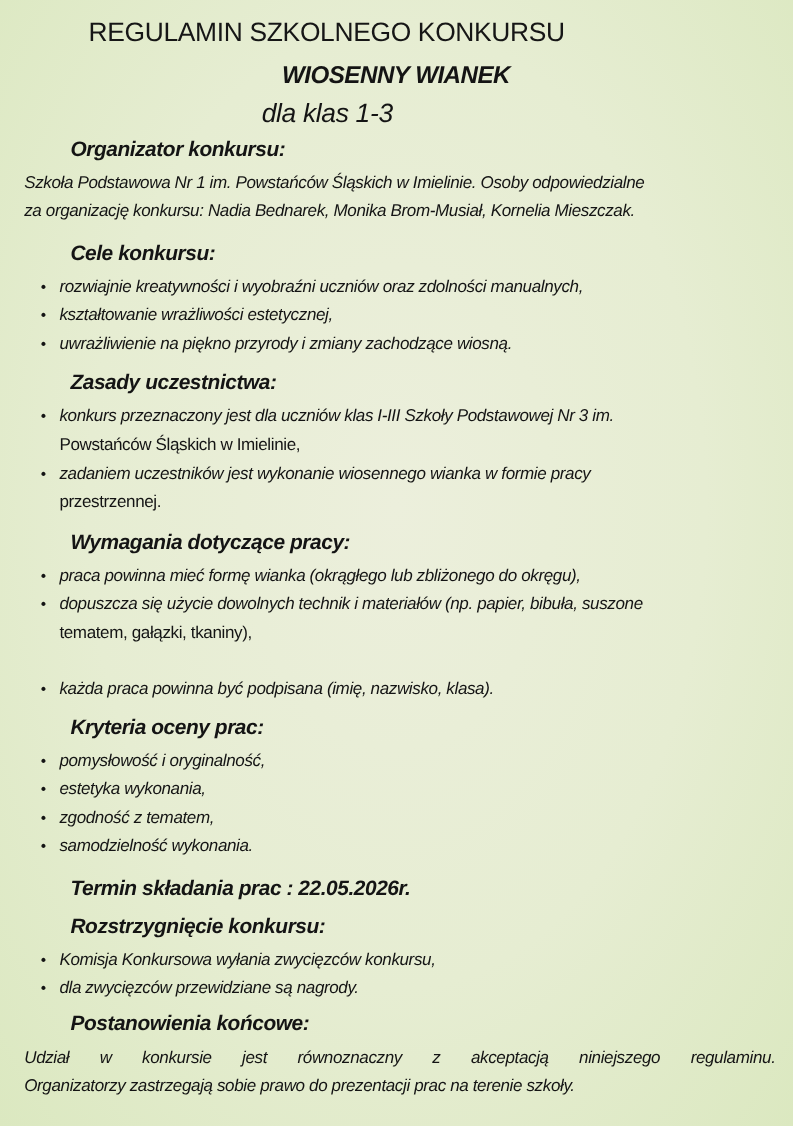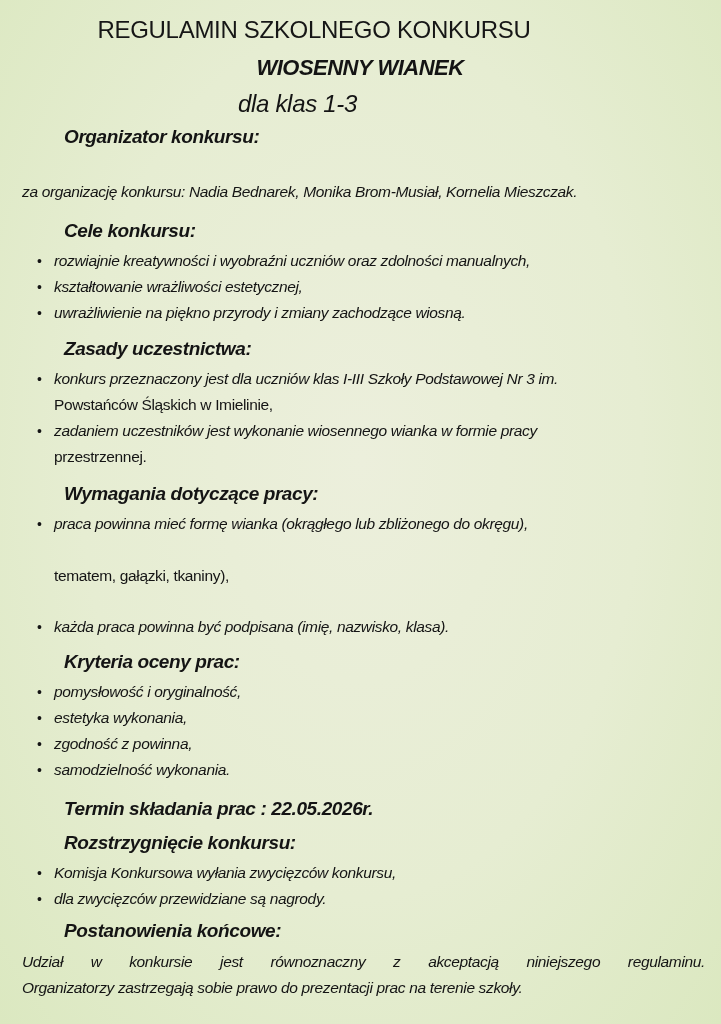--- a/index.html
+++ b/index.html
@@ -5,21 +5,21 @@
     html, body { margin: 0; padding: 0; }
     body {
       width: 721px; height: 1024px; overflow: hidden;
       background: radial-gradient(ellipse at 50% 45%, #ecefdc 0%, #e6edd2 55%, #dbe8c0 100%);
       font-family: "Liberation Sans", "DejaVu Sans", sans-serif;
       color: #141414;
       position: relative;
     }
     .page { position: absolute; left: 0; top: 0; width: 721px; height: 1024px; }
     .title1 {
-      position: absolute; top: 16px; left: 17px; width: 594px; text-align: center;
+      position: absolute; top: 16px; left: 0; width: 594px; text-align: center;
       font-size: 24px; letter-spacing: -0.3px; color: #161616;
     }
     .title2 {
       position: absolute; top: 55px; left: 0; width: 720px; text-align: center;
       font-size: 22px; font-weight: bold; font-style: italic; letter-spacing: -0.5px;
     }
     .title3 {
       position: absolute; top: 90px; left: 0; width: 595px; text-align: center;
       font-size: 24px; font-style: italic; letter-spacing: -0.3px;
     }
@@ -43,42 +43,44 @@
 </head>
 <body>
 
 <div class="page">
 
   <div class="title1">REGULAMIN SZKOLNEGO KONKURSU</div>
   <div class="title2">WIOSENNY WIANEK</div>
   <div class="title3">dla klas 1-3</div>
 
   <div class="h" style="top:126px">Organizator konkursu:</div>
+  <div class="p" style="top:154px">Szkoła Podstawowa Nr 1 im. Powstańców Śląskich w Imielinie. Osoby odpowiedzialne</div>
   <div class="p" style="top:179px">za organizację konkursu: Nadia Bednarek, Monika Brom-Musiał, Kornelia Mieszczak.</div>
 
   <div class="h" style="top:220px">Cele konkursu:</div>
   <div class="li" style="top:248px"><span class="bullet">•</span><span>rozwiajnie kreatywności i wyobraźni uczniów oraz zdolności manualnych,</span></div>
   <div class="li" style="top:274px"><span class="bullet">•</span><span>kształtowanie wrażliwości estetycznej,</span></div>
   <div class="li" style="top:300px"><span class="bullet">•</span><span>uwrażliwienie na piękno przyrody i zmiany zachodzące wiosną.</span></div>
 
   <div class="h" style="top:338px">Zasady uczestnictwa:</div>
   <div class="li" style="top:366px"><span class="bullet">•</span><span>konkurs przeznaczony jest dla uczniów klas I-III Szkoły Podstawowej Nr 3 im.</span></div>
   <div class="cont" style="top:392px">Powstańców Śląskich w Imielinie,</div>
   <div class="li" style="top:418px"><span class="bullet">•</span><span>zadaniem uczestników jest wykonanie wiosennego wianka w formie pracy</span></div>
   <div class="cont" style="top:444px">przestrzennej.</div>
 
   <div class="h" style="top:483px">Wymagania dotyczące pracy:</div>
   <div class="li" style="top:511px"><span class="bullet">•</span><span>praca powinna mieć formę wianka (okrągłego lub zbliżonego do okręgu),</span></div>
+  <div class="li" style="top:537px"><span class="bullet">•</span><span>dopuszcza się użycie dowolnych technik i materiałów (np. papier, bibuła, suszone</span></div>
   <div class="cont" style="top:563px">tematem, gałązki, tkaniny),</div>
   <div class="li" style="top:614px"><span class="bullet">•</span><span>każda praca powinna być podpisana (imię, nazwisko, klasa).</span></div>
 
   <div class="h" style="top:651px">Kryteria oceny prac:</div>
   <div class="li" style="top:679px"><span class="bullet">•</span><span>pomysłowość i oryginalność,</span></div>
   <div class="li" style="top:705px"><span class="bullet">•</span><span>estetyka wykonania,</span></div>
-  <div class="li" style="top:731px"><span class="bullet">•</span><span>zgodność z powinna,</span></div>
+  <div class="li" style="top:731px"><span class="bullet">•</span><span>zgodność z tematem,</span></div>
   <div class="li" style="top:757px"><span class="bullet">•</span><span>samodzielność wykonania.</span></div>
 
   <div class="h" style="top:798px">Termin składania prac : 22.05.2026r.</div>
 
   <div class="h" style="top:832px">Rozstrzygnięcie konkursu:</div>
   <div class="li" style="top:860px"><span class="bullet">•</span><span>Komisja Konkursowa wyłania zwycięzców konkursu,</span></div>
   <div class="li" style="top:886px"><span class="bullet">•</span><span>dla zwycięzców przewidziane są nagrody.</span></div>
 
   <div class="h" style="top:920px">Postanowienia końcowe:</div>
   <div class="p justify" style="top:949px">Udział w konkursie jest równoznaczny z akceptacją niniejszego regulaminu.</div>

